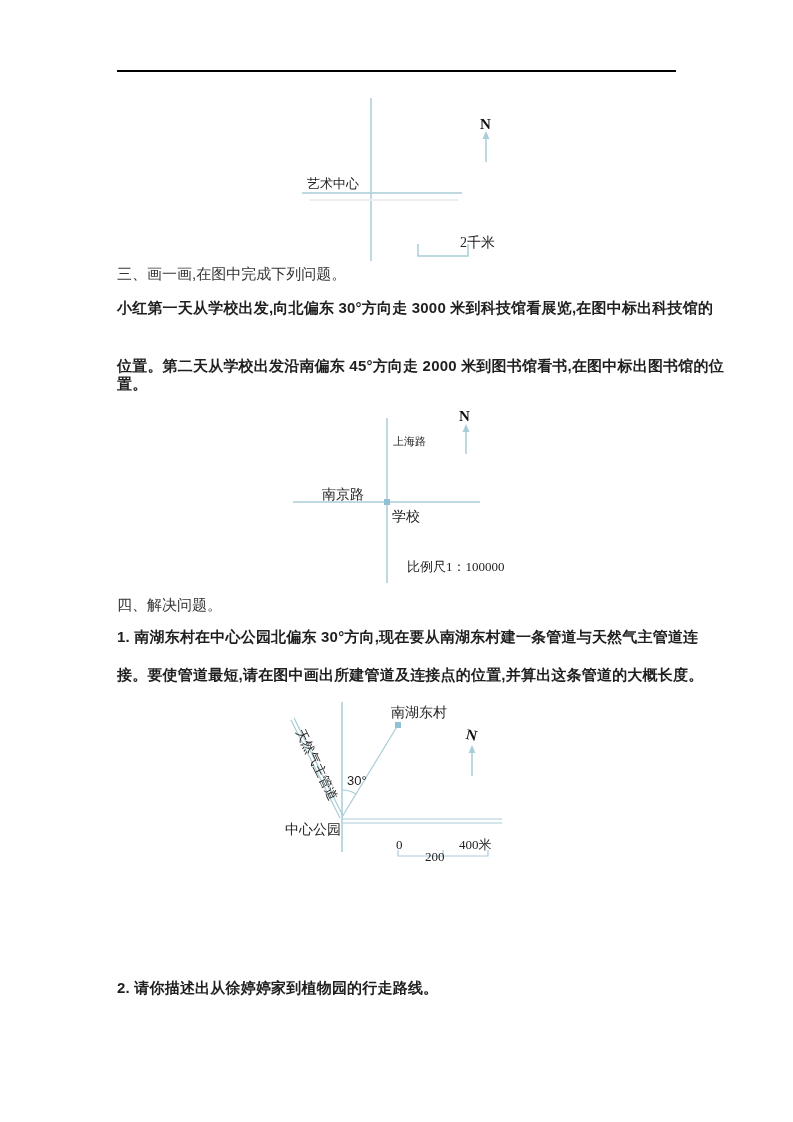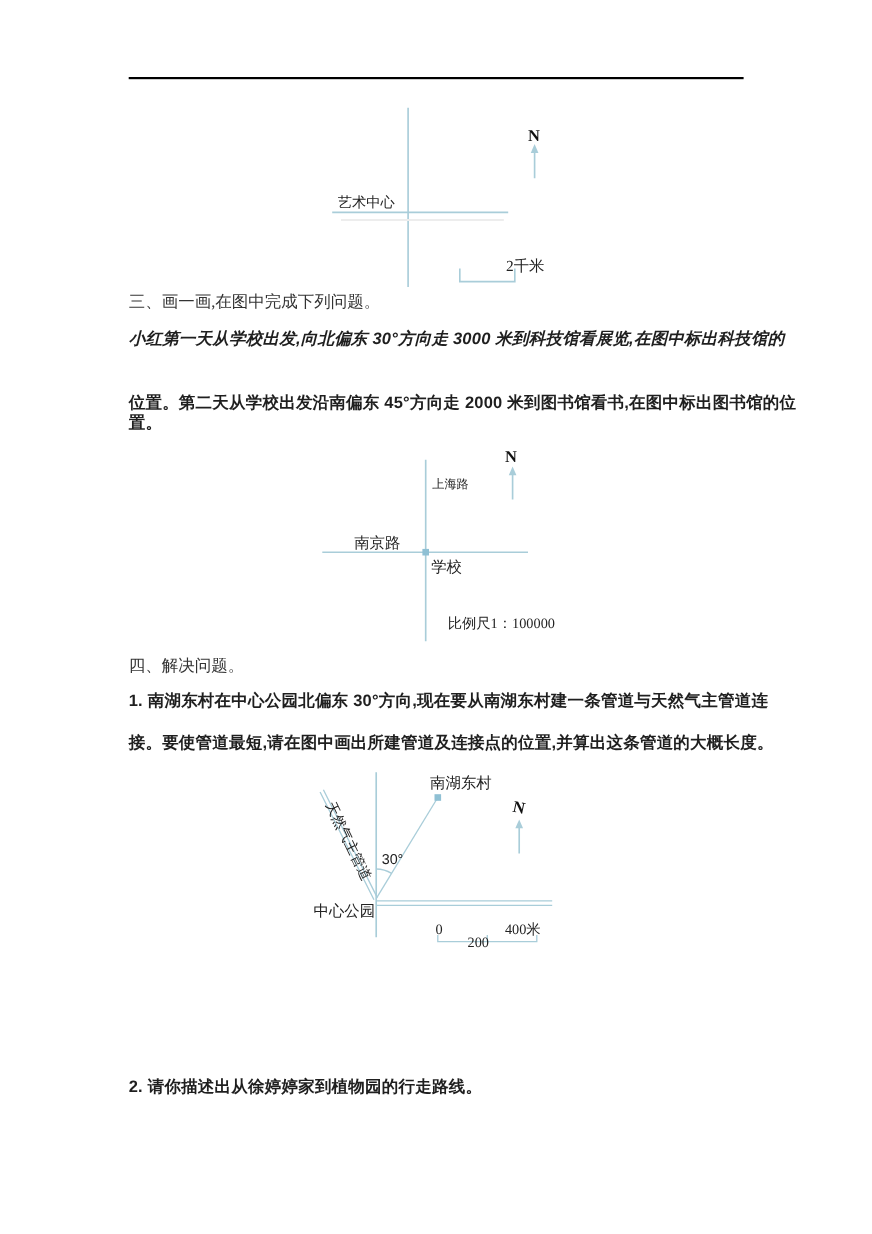--- a/index.html
+++ b/index.html
@@ -11,21 +11,21 @@
   }
   *{margin:0;padding:0;box-sizing:border-box;}
   html,body{background:#ffffff;}
   .page{
     position:relative;width:793px;height:1122px;background:#ffffff;overflow:hidden;
     font-family:"Liberation Sans","DejaVu Sans",sans-serif;color:var(--ink);
   }
   .abs{position:absolute;}
   .top-rule{left:117px;top:70px;width:559px;height:2px;background:var(--rule-black);}
   .heading{
-    font-family:Liberation Serif, serif;
+    font-family:Liberation Sans, sans-serif;
     font-size:15px;color:var(--heading-ink);white-space:nowrap;
   }
   .para{
     font-size:15px;font-weight:bold;color:var(--ink);
     white-space:nowrap;letter-spacing:0.2px;
   }
   .diagram{position:absolute;}
   .diagram svg{position:absolute;left:0;top:0;}
   .lbl{
     position:absolute;font-family:"Liberation Serif","DejaVu Serif",serif;
@@ -62,21 +62,21 @@
         <polygon points="206,36 202.5,44 209.5,44" fill="#a9cdd9"></polygon>
       </g>
       <path d="M138,149 L138,161 L188,161 L188,149" fill="none" stroke="#a9cdd9" stroke-width="1.5"></path>
     </svg>
     <div class="lbl" style="left:27px;top:82px;">艺术中心</div>
     <div class="compass-n" style="left:200px;top:22px;">N</div>
     <div class="lbl" style="left:140px;top:141px;font-size:14px;margin-left:40px;">2千米</div>
   </div>
 
   <div class="abs heading" style="left:117px;top:265px;">三、画一画,在图中完成下列问题。</div>
-  <div class="abs para" style="left:117px;top:299px;font-style:italic;">小红第一天从学校出发,向北偏东 30°方向走 3000 米到科技馆看展览,在图中标出科技馆的</div>
+  <div class="abs para" style="left:117px;top:299px;">小红第一天从学校出发,向北偏东 30°方向走 3000 米到科技馆看展览,在图中标出科技馆的</div>
   <div class="abs para" style="left:117px;top:357px;">位置。第二天从学校出发沿南偏东 45°方向走 2000 米到图书馆看书,在图中标出图书馆的位</div>
   <div class="abs para" style="left:117px;top:375px;">置。</div>
 
   <div class="diagram" style="left:285px;top:408px;width:250px;height:180px;">
     <svg width="250" height="180" viewBox="0 0 250 180">
       <line x1="102" y1="10" x2="102" y2="175" stroke="#a9cdd9" stroke-width="1.5"></line>
       <line x1="8" y1="94" x2="195" y2="94" stroke="#a9cdd9" stroke-width="1.5"></line>
       <rect x="99" y="91" width="6" height="6" fill="#8fc0d4"></rect>
       <g>
         <line x1="181" y1="22" x2="181" y2="46" stroke="#a9cdd9" stroke-width="1.5"></line>

